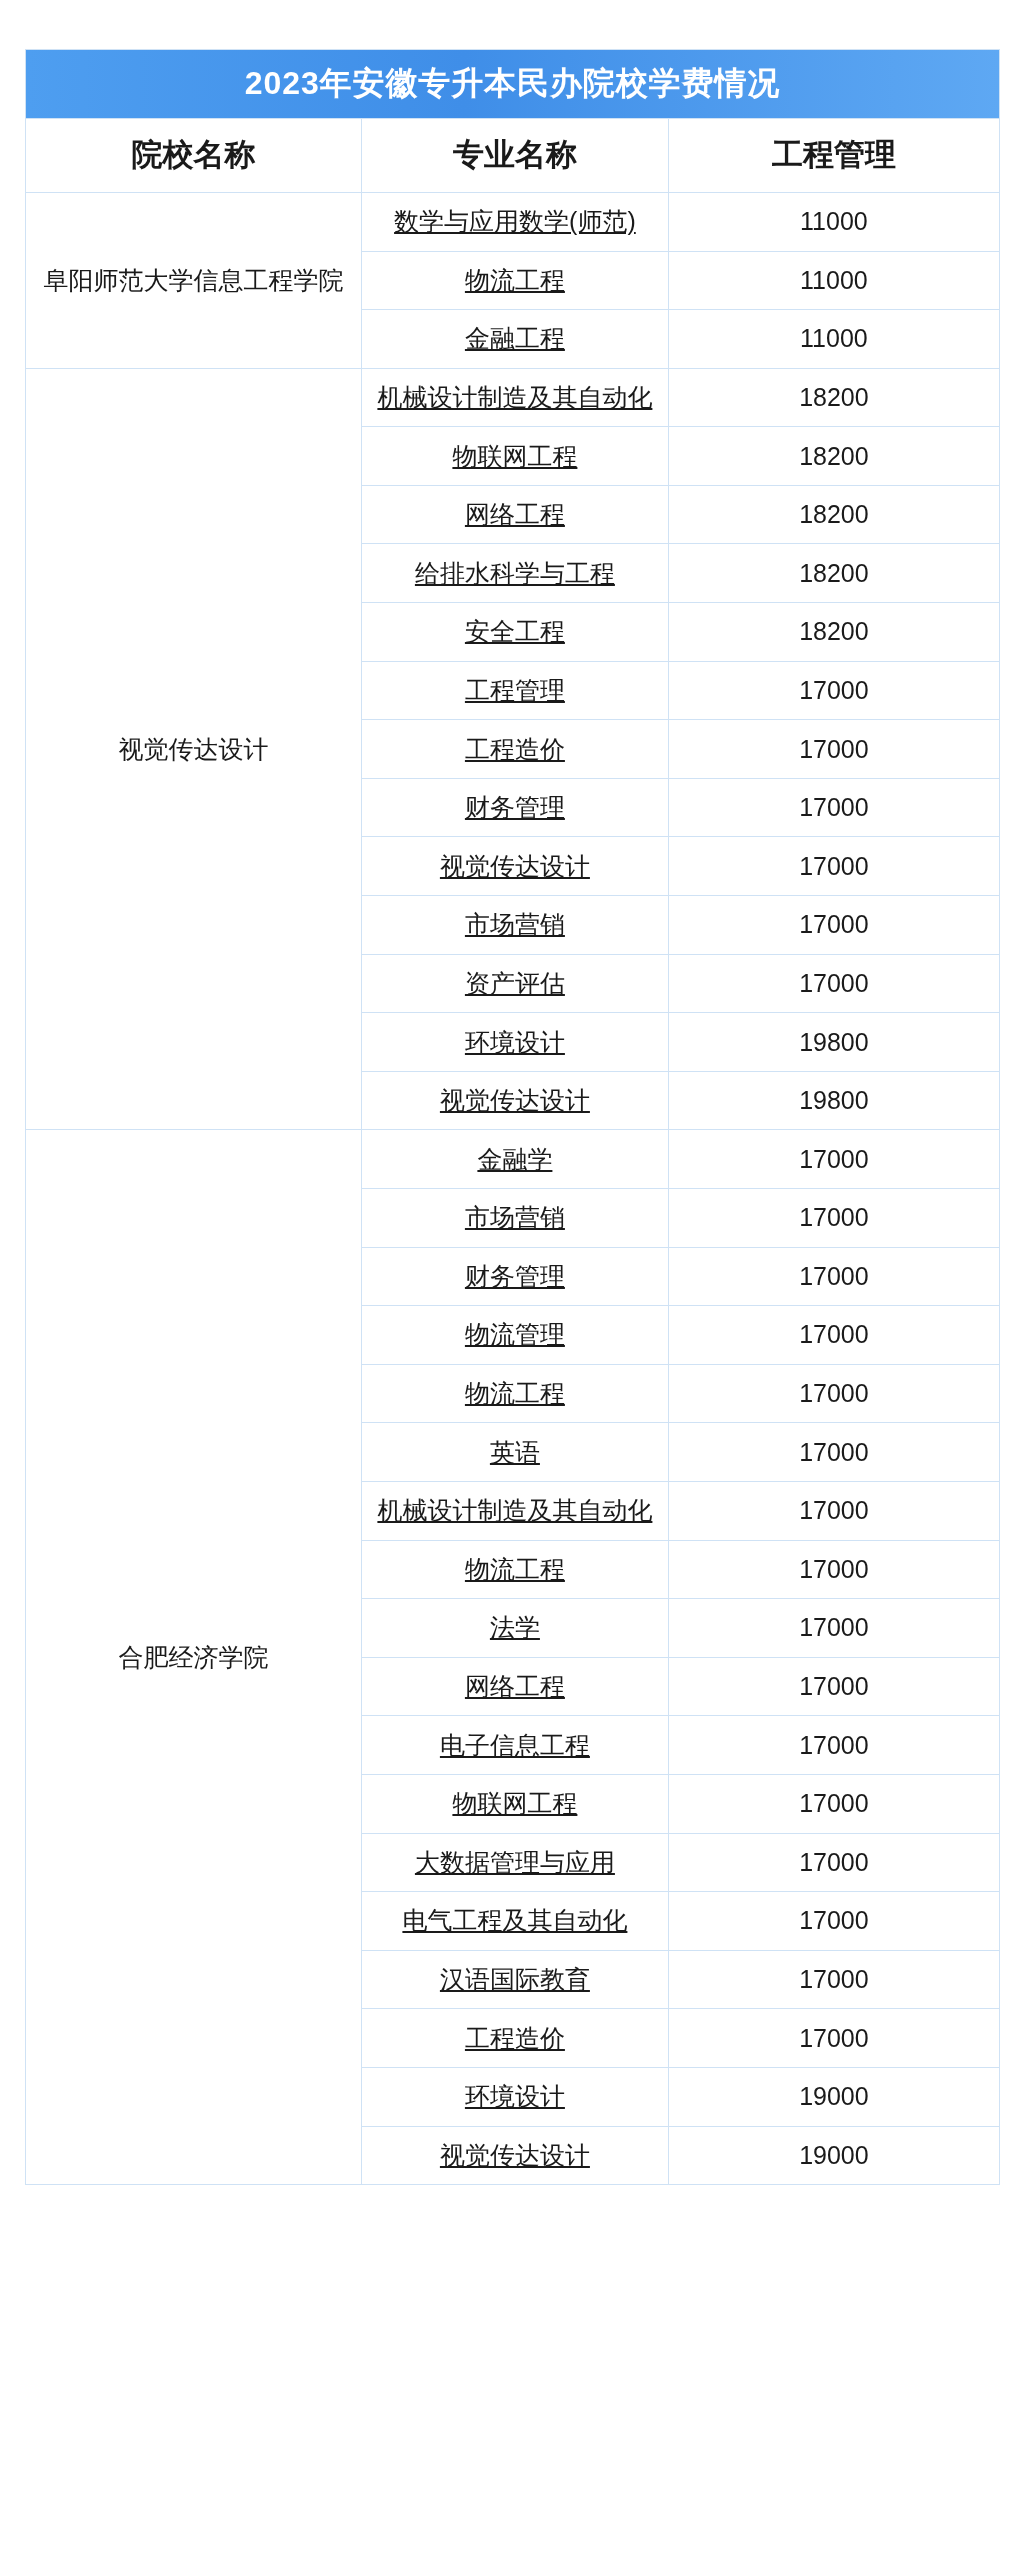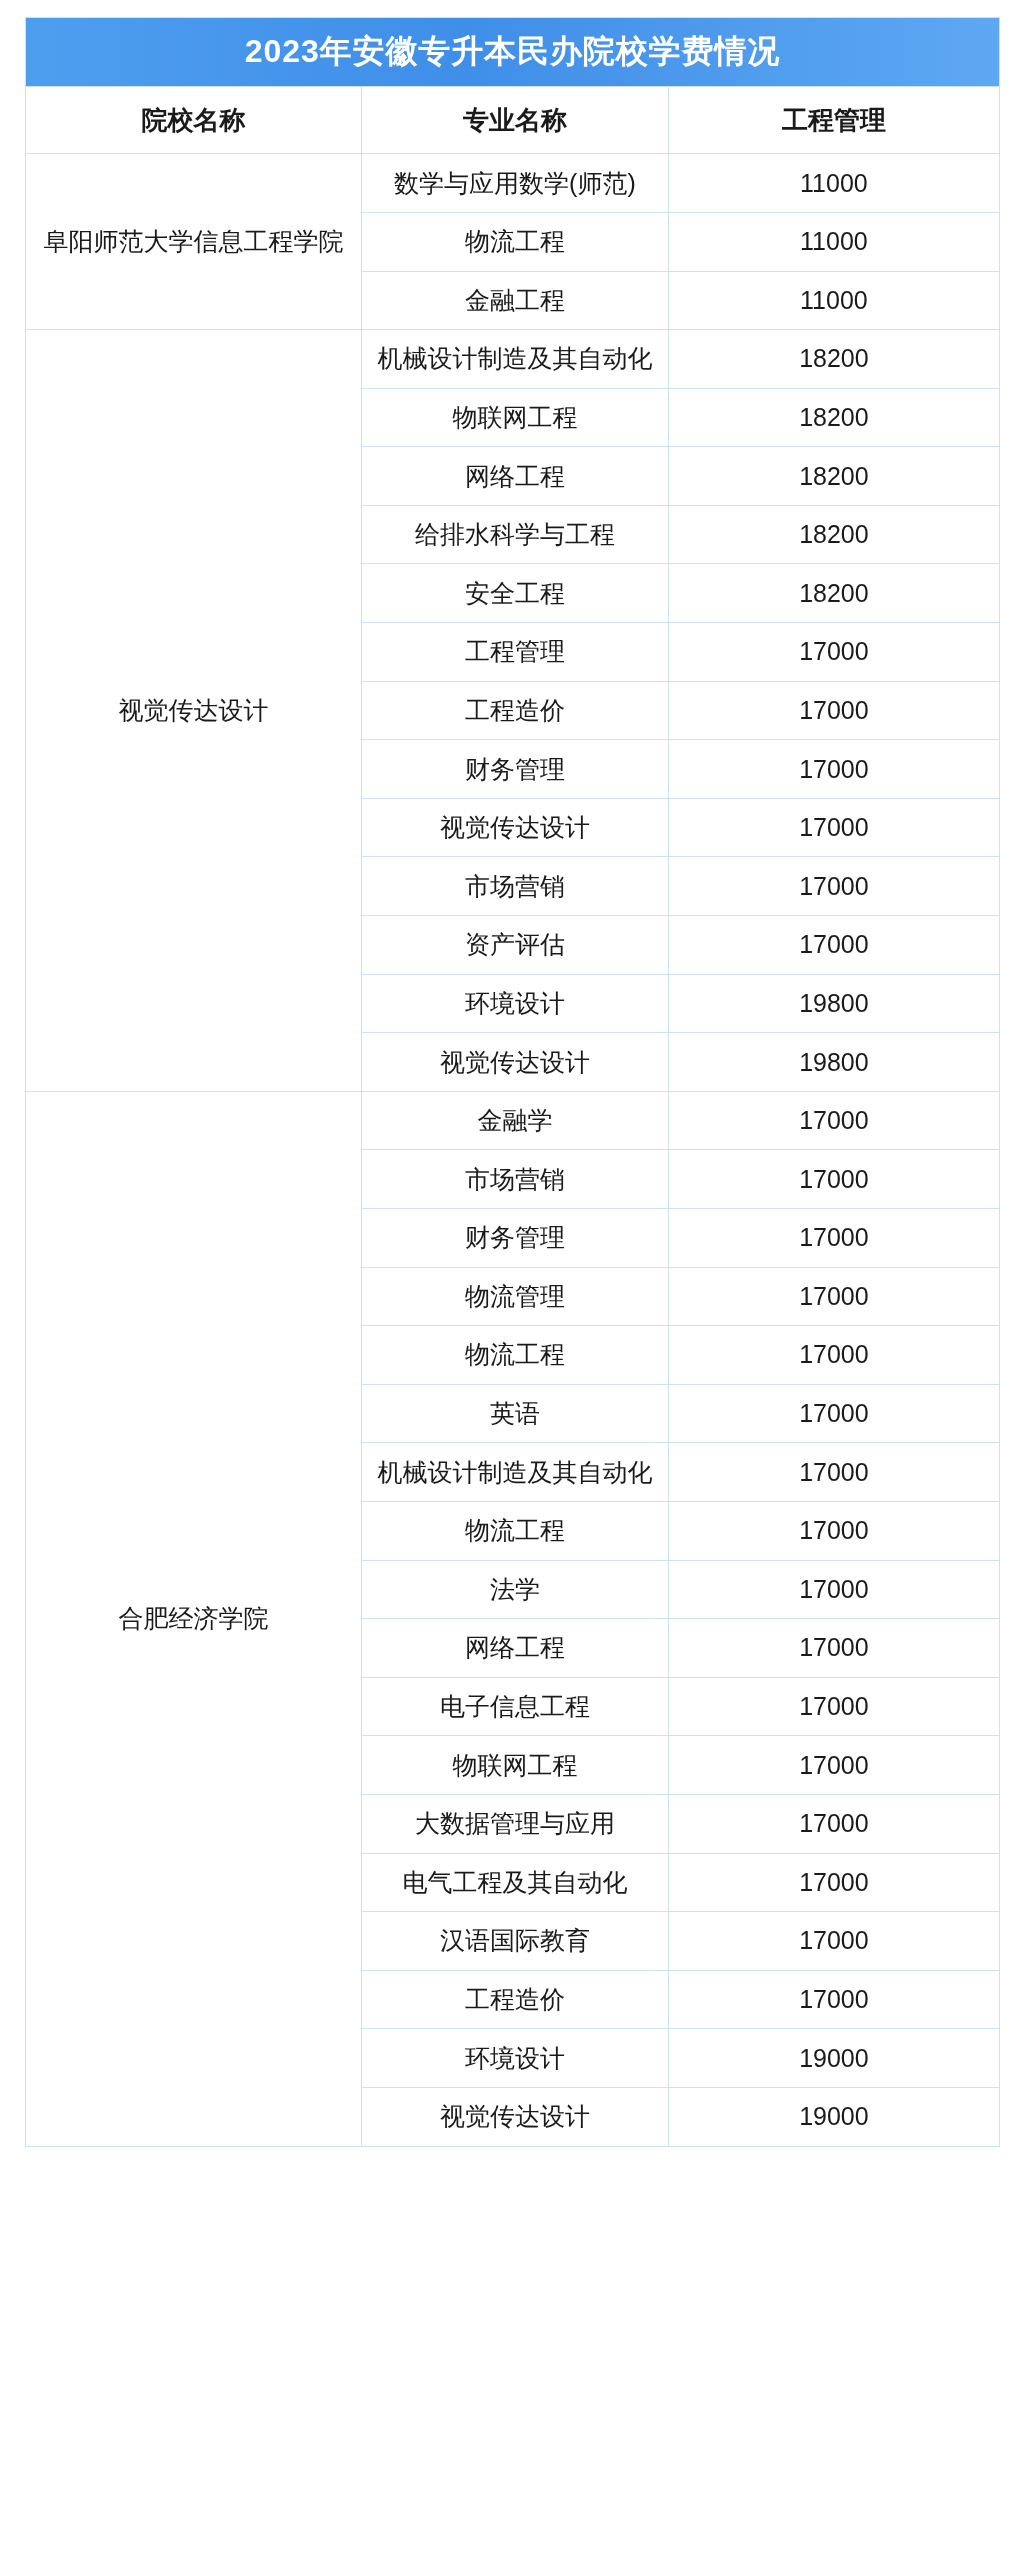--- a/index.html
+++ b/index.html
@@ -10,20 +10,21 @@
   body {
     width: 1025px;
     font-family: "Liberation Sans", "DejaVu Sans", sans-serif;
     color: #1a1a1a;
     -webkit-font-smoothing: antialiased;
   }
   .page {
     width: 1025px;
     padding: 17px 25px 9.5px 25px;
     box-sizing: border-box;
+    margin-top: 32px;
   }
   .title-bar {
     height: 68px;
     display: flex;
     align-items: center;
     justify-content: center;
     background: linear-gradient(90deg, #4e9ef0 0%, #3f8ee8 45%, #5ea8f3 100%);
     color: #ffffff;
     font-size: 32px;
     font-weight: bold;
@@ -45,31 +46,32 @@
     border: 0.9px solid #cfe2f5;
     text-align: center;
     vertical-align: middle;
     font-size: 25px;
     line-height: 1.32;
     padding: 12.3px 7.6px;
     word-break: break-all;
   }
   table.fee-table th {
     font-weight: bold;
-    font-size: 26px;
+    font-size: 31px;
     padding: 16px 7.6px;
     background: #ffffff;
   }
   td.school {
     font-size: 25px;
     padding-left: 5.7px;
     padding-right: 5.7px;
   }
   td.major {
     font-size: 25px;
+    text-decoration: underline;
   }
   td.fee {
     font-size: 25px;
   }
 </style>
 </head>
 <body>
 
 <div class="page">
 

